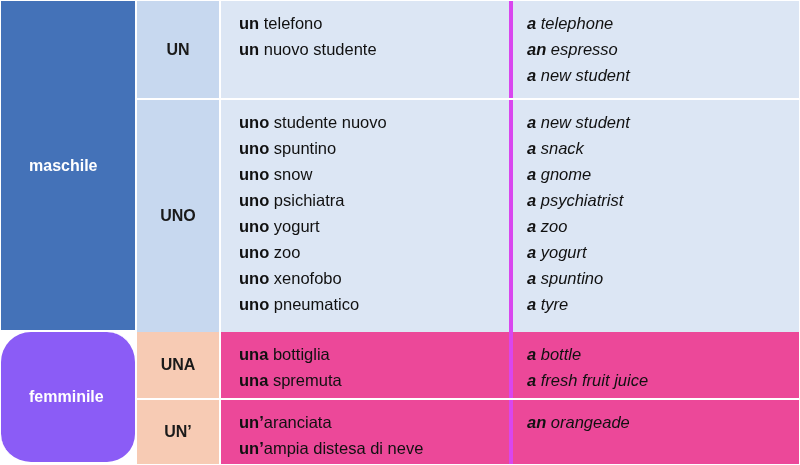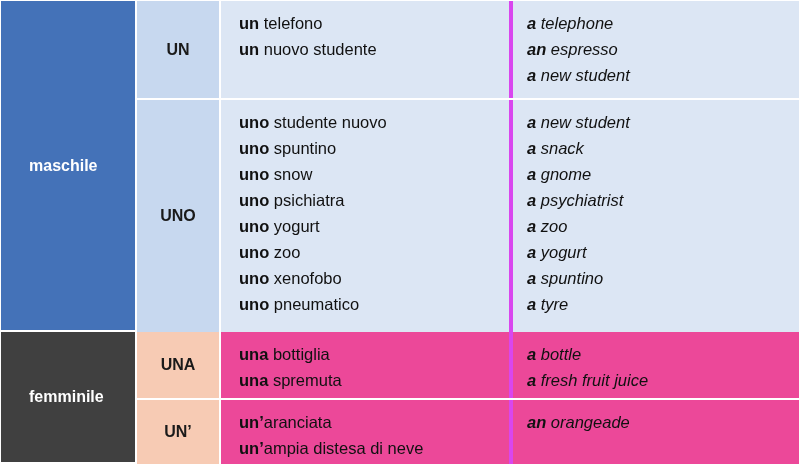--- a/index.html
+++ b/index.html
@@ -37,21 +37,21 @@
     display: flex;
     align-items: center;
     padding-left: 28px;
     color: #ffffff;
     font-weight: bold;
     font-size: 16px;
     border-right: 2px solid #ffffff;
     border-bottom: 2px solid #ffffff;
   }
   .gender-cell.masculine { background: #4472b8; }
-  .gender-cell.feminine  { background: #404040; }
+  .gender-cell.feminine  { background: #8b5cf6; border-radius: 30px; }
 
   .rows-col {
     flex: 1 1 auto;
     display: flex;
     flex-direction: column;
     box-sizing: border-box;
   }
   .row {
     display: flex;
     flex-direction: row;

